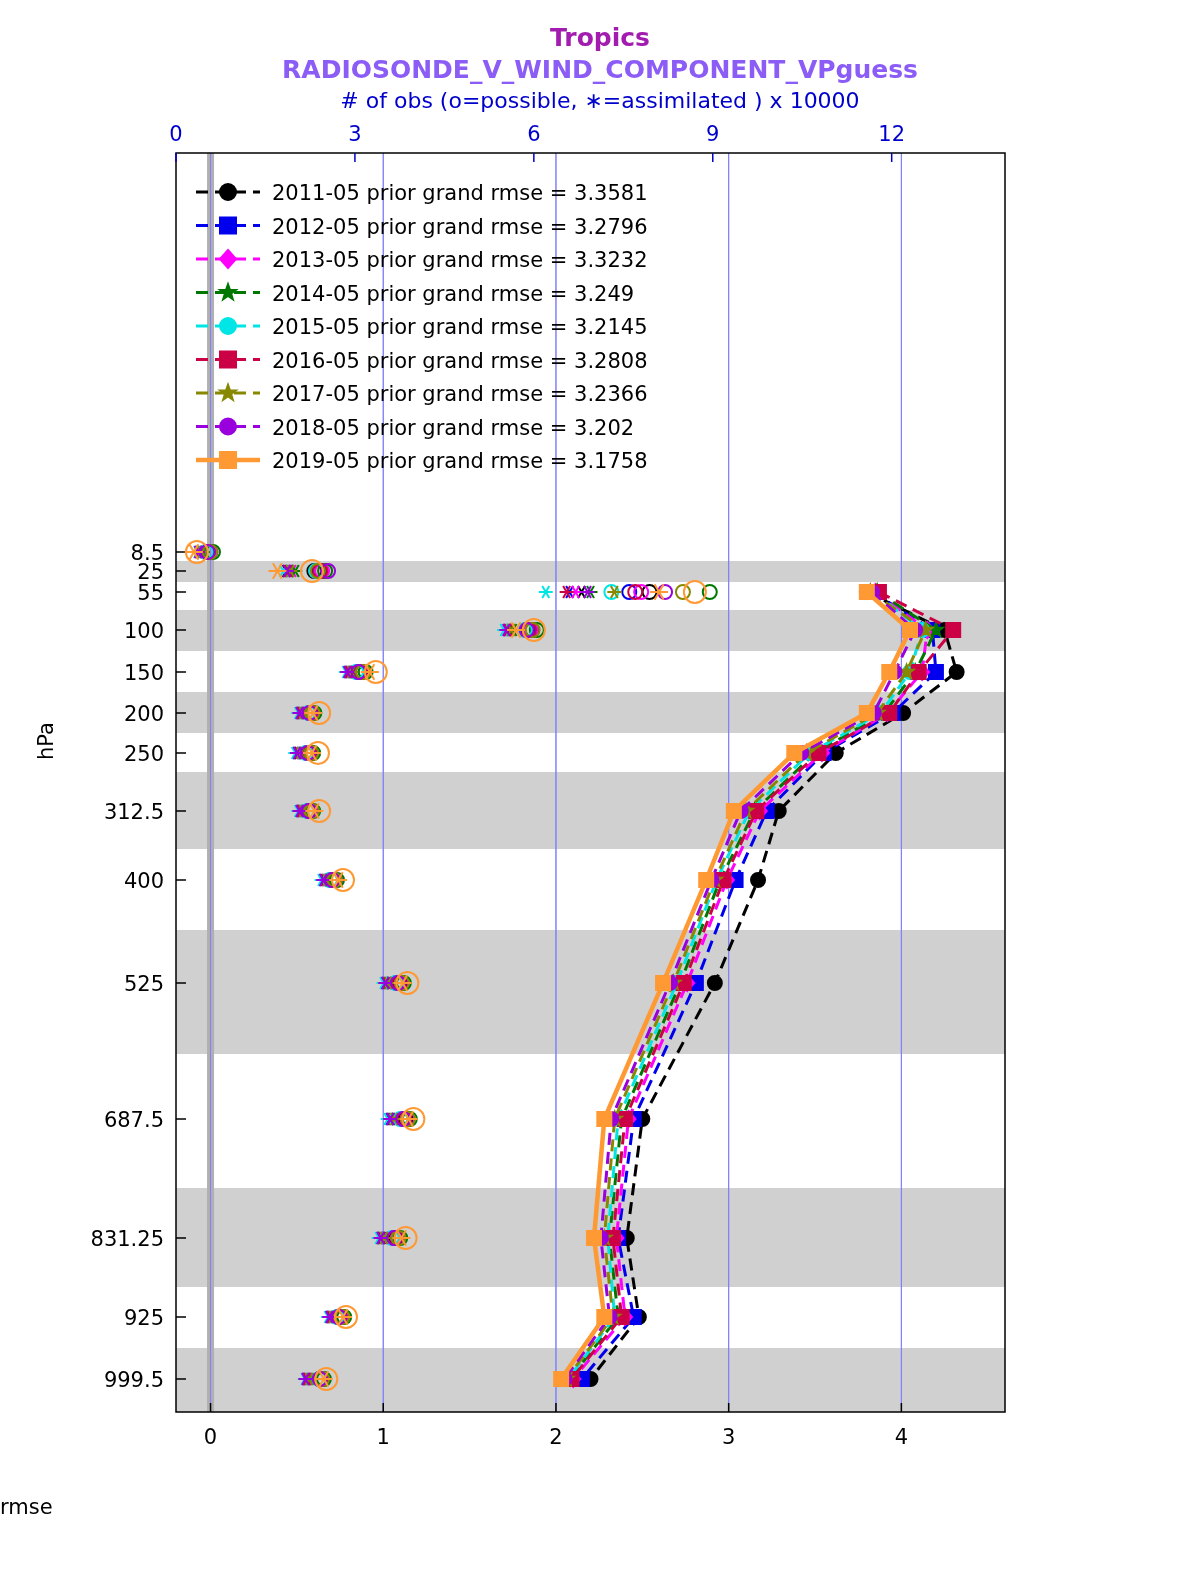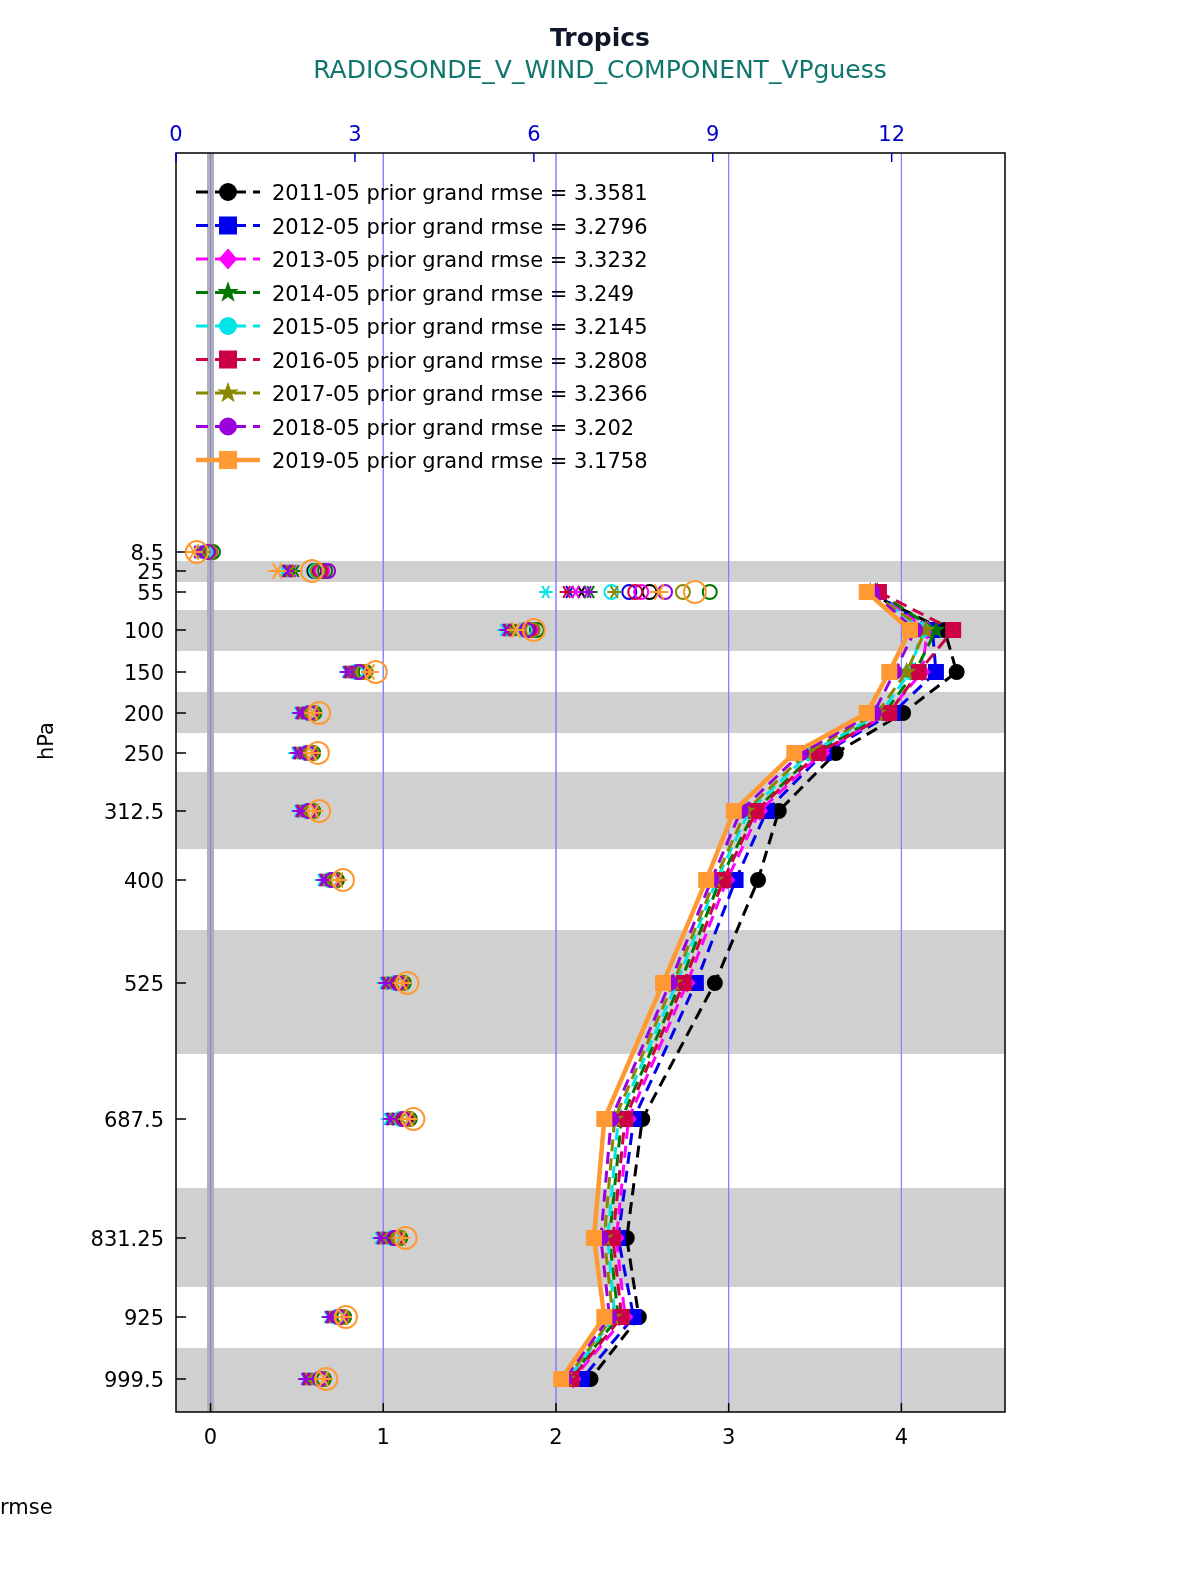--- a/index.html
+++ b/index.html
@@ -23,27 +23,27 @@
   .title-block {
     position: absolute;
     left: 0;
     top: 22px;
     width: 1200px;
     text-align: center;
   }
   .title-main {
     font-size: 25px;
     font-weight: bold;
-    color: #0f172a;
+    color: #a21caf;
     line-height: 32px;
   }
   .title-sub {
     font-size: 25px;
-    font-weight: normal;
-    color: #0f766e;
+    font-weight: bold;
+    color: #8b5cf6;
     line-height: 32px;
   }
   .title-obs {
     font-size: 22px;
     color: #0000cc;
     line-height: 30px;
     font-weight: normal;
   }
   .axis-label-y {
     position: absolute;
@@ -91,20 +91,21 @@
   }
 </style>
 </head>
 <body>
 
 <div id="root">
 
   <div class="title-block">
     <div class="title-main">Tropics</div>
     <div class="title-sub">RADIOSONDE_V_WIND_COMPONENT_VPguess</div>
+    <div class="title-obs"># of obs (o=possible, ∗=assimilated ) x 10000</div>
   </div>
 
   <div class="axis-label-y">hPa</div>
   <div class="axis-label-x">rmse</div>
 
   <svg id="plot" width="1200" height="1575">
       <rect x="176" y="561" width="829" height="21" fill="#d0d0d0"></rect>
       <rect x="176" y="610" width="829" height="41" fill="#d0d0d0"></rect>
       <rect x="176" y="692" width="829" height="41" fill="#d0d0d0"></rect>
       <rect x="176" y="772" width="829" height="77" fill="#d0d0d0"></rect>

